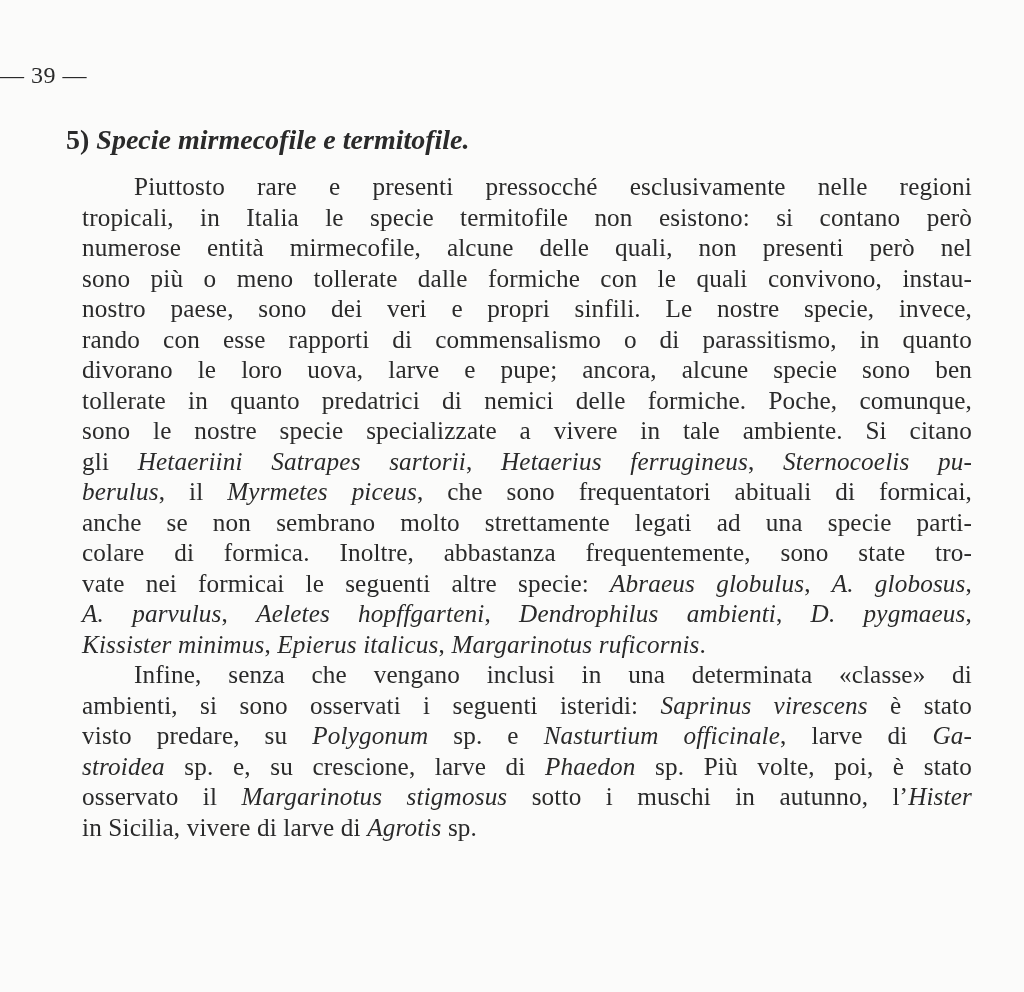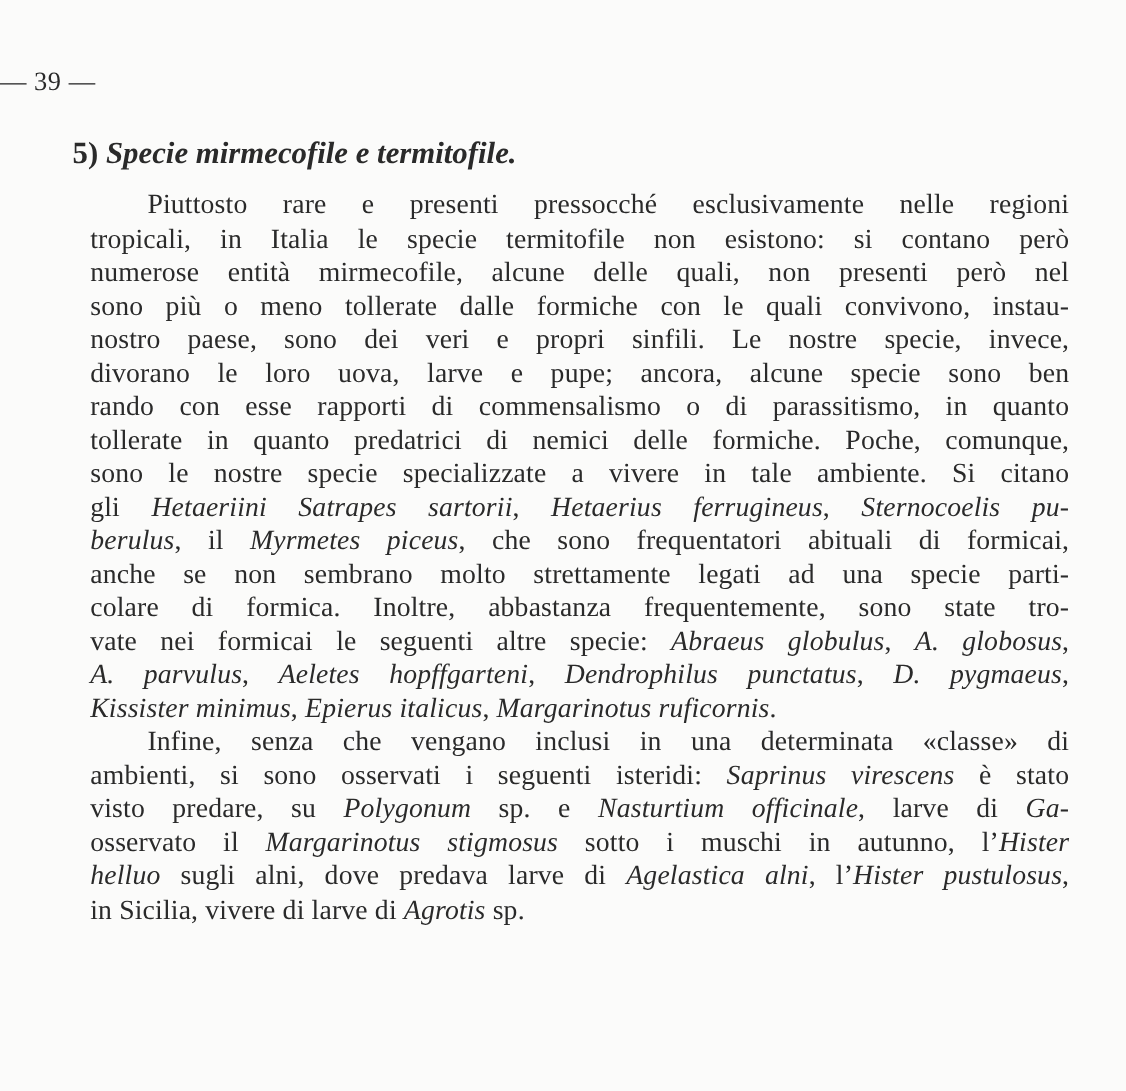--- a/index.html
+++ b/index.html
@@ -63,33 +63,33 @@
   <i>Specie mirmecofile e termitofile.</i>
 </div>
 
 <div class="body-text" id="body-text">
     <div>
       <div class="line indent"><span>Piuttosto rare e presenti pressocché esclusivamente nelle regioni</span></div>
       <div class="line"><span>tropicali, in Italia le specie termitofile non esistono: si contano però</span></div>
       <div class="line"><span>numerose entità mirmecofile, alcune delle quali, non presenti però nel</span></div>
       <div class="line"><span>sono più o meno tollerate dalle formiche con le quali convivono, instau-</span></div>
       <div class="line"><span>nostro paese, sono dei veri e propri sinfili. Le nostre specie, invece,</span></div>
+      <div class="line"><span>rando con esse rapporti di commensalismo o di parassitismo, in quanto</span></div>
       <div class="line"><span>divorano le loro uova, larve e pupe; ancora, alcune specie sono ben</span></div>
-      <div class="line"><span>rando con esse rapporti di commensalismo o di parassitismo, in quanto</span></div>
       <div class="line"><span>tollerate in quanto predatrici di nemici delle formiche. Poche, comunque,</span></div>
       <div class="line"><span>sono le nostre specie specializzate a vivere in tale ambiente. Si citano</span></div>
       <div class="line"><span>gli </span><i>Hetaeriini Satrapes sartorii</i><span>, </span><i>Hetaerius ferrugineus</i><span>, </span><i>Sternocoelis pu-</i></div>
       <div class="line"><i>berulus</i><span>, il </span><i>Myrmetes piceus</i><span>, che sono frequentatori abituali di formicai,</span></div>
       <div class="line"><span>anche se non sembrano molto strettamente legati ad una specie parti-</span></div>
       <div class="line"><span>colare di formica. Inoltre, abbastanza frequentemente, sono state tro-</span></div>
       <div class="line"><span>vate nei formicai le seguenti altre specie: </span><i>Abraeus globulus</i><span>, </span><i>A. globosus</i><span>,</span></div>
-      <div class="line"><i>A. parvulus</i><span>, </span><i>Aeletes hopffgarteni</i><span>, </span><i>Dendrophilus punctatus</i><span>, </span><i>D. pygmaeus</i><span>,</span></div>
+      <div class="line"><i>A. parvulus</i><span>, </span><i>Aeletes hopffgarteni</i><span>, </span><i>Dendrophilus ambienti</i><span>, </span><i>D. pygmaeus</i><span>,</span></div>
       <div class="line last"><i>Kissister minimus</i><span>, </span><i>Epierus italicus</i><span>, </span><i>Margarinotus ruficornis</i><span>.</span></div>
     </div>
     <div>
       <div class="line indent"><span>Infine, senza che vengano inclusi in una determinata «classe» di</span></div>
       <div class="line"><span>ambienti, si sono osservati i seguenti isteridi: </span><i>Saprinus virescens</i><span> è stato</span></div>
       <div class="line"><span>visto predare, su </span><i>Polygonum</i><span> sp. e </span><i>Nasturtium officinale</i><span>, larve di </span><i>Ga-</i></div>
+      <div class="line"><i>stroidea</i><span> sp. e, su crescione, larve di </span><i>Phaedon</i><span> sp. Più volte, poi, è stato</span></div>
       <div class="line"><span>osservato il </span><i>Margarinotus stigmosus</i><span> sotto i muschi in autunno, l’</span><i>Hister</i></div>
-      <div class="line"><i>helluo</i><span> sugli alni, dove predava larve di </span><i>Agelastica alni</i><span>, l’</span><i>Hister pustulosus</i><span>,</span></div>
       <div class="line last"><span>in Sicilia, vivere di larve di </span><i>Agrotis</i><span> sp.</span></div>
     </div>
   </div>
 
 </body></html>

